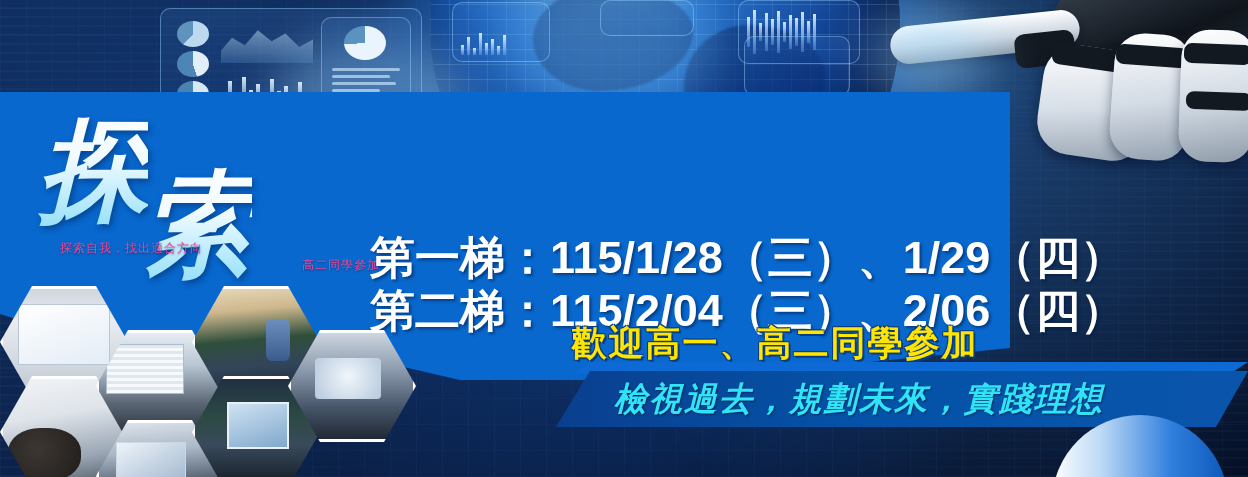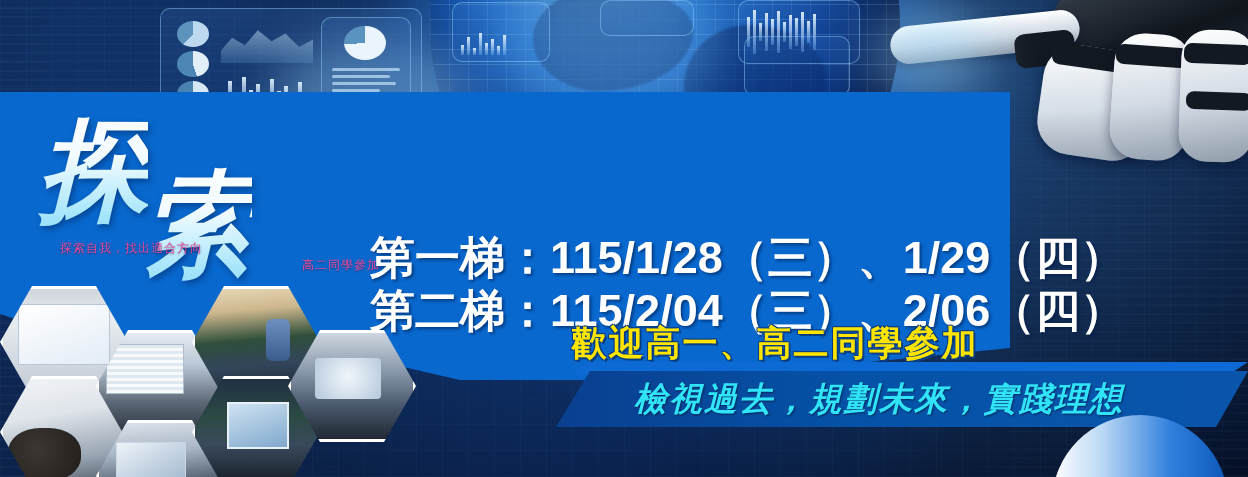--- a/index.html
+++ b/index.html
@@ -88,21 +88,21 @@
   .welcome{position:absolute;left:370px;top:320px;width:810px;text-align:center;}
   .welcome span{font-family:"DejaVu Sans","Liberation Sans",sans-serif;font-weight:bold;
     font-size:35px;color:#FFE500;letter-spacing:2px;white-space:nowrap;
     text-shadow:2px 2px 0 #0a3d80,-1px -1px 0 #0a3d80,1px -1px 0 #0a3d80,-1px 1px 0 #0a3d80;}
 
   
   .slogan{position:absolute;left:556px;top:371px;width:692px;height:56px;
     background:linear-gradient(90deg,#0a3f8f 0%,#0453A8 45%,#0a55ab 100%);
     clip-path:polygon(34px 0, 692px 0, 660px 56px, 0 56px);
     display:flex;align-items:center;}
-  .slogan span{margin-left:78px;font-family:"DejaVu Sans","Liberation Sans",sans-serif;
+  .slogan span{margin-left:58px;font-family:"DejaVu Sans","Liberation Sans",sans-serif;
     font-weight:bold;font-style:italic;font-size:33px;color:#30E3F7;letter-spacing:2px;
     white-space:nowrap;text-shadow:1px 1px 2px rgba(0,15,45,.6);}
   .slogan-top{position:absolute;left:572px;top:362px;width:676px;height:12px;
     background:#0d6ad4;clip-path:polygon(18px 0,676px 0,658px 12px,0 12px);}
 
   
   .arc{position:absolute;right:20px;bottom:-62px;width:176px;height:124px;
     border-radius:88px 88px 0 0;
     background:linear-gradient(90deg,#ffffff 0%,#bcd9f5 28%,#2f7fdd 68%,#0c57b8 100%);}
 

